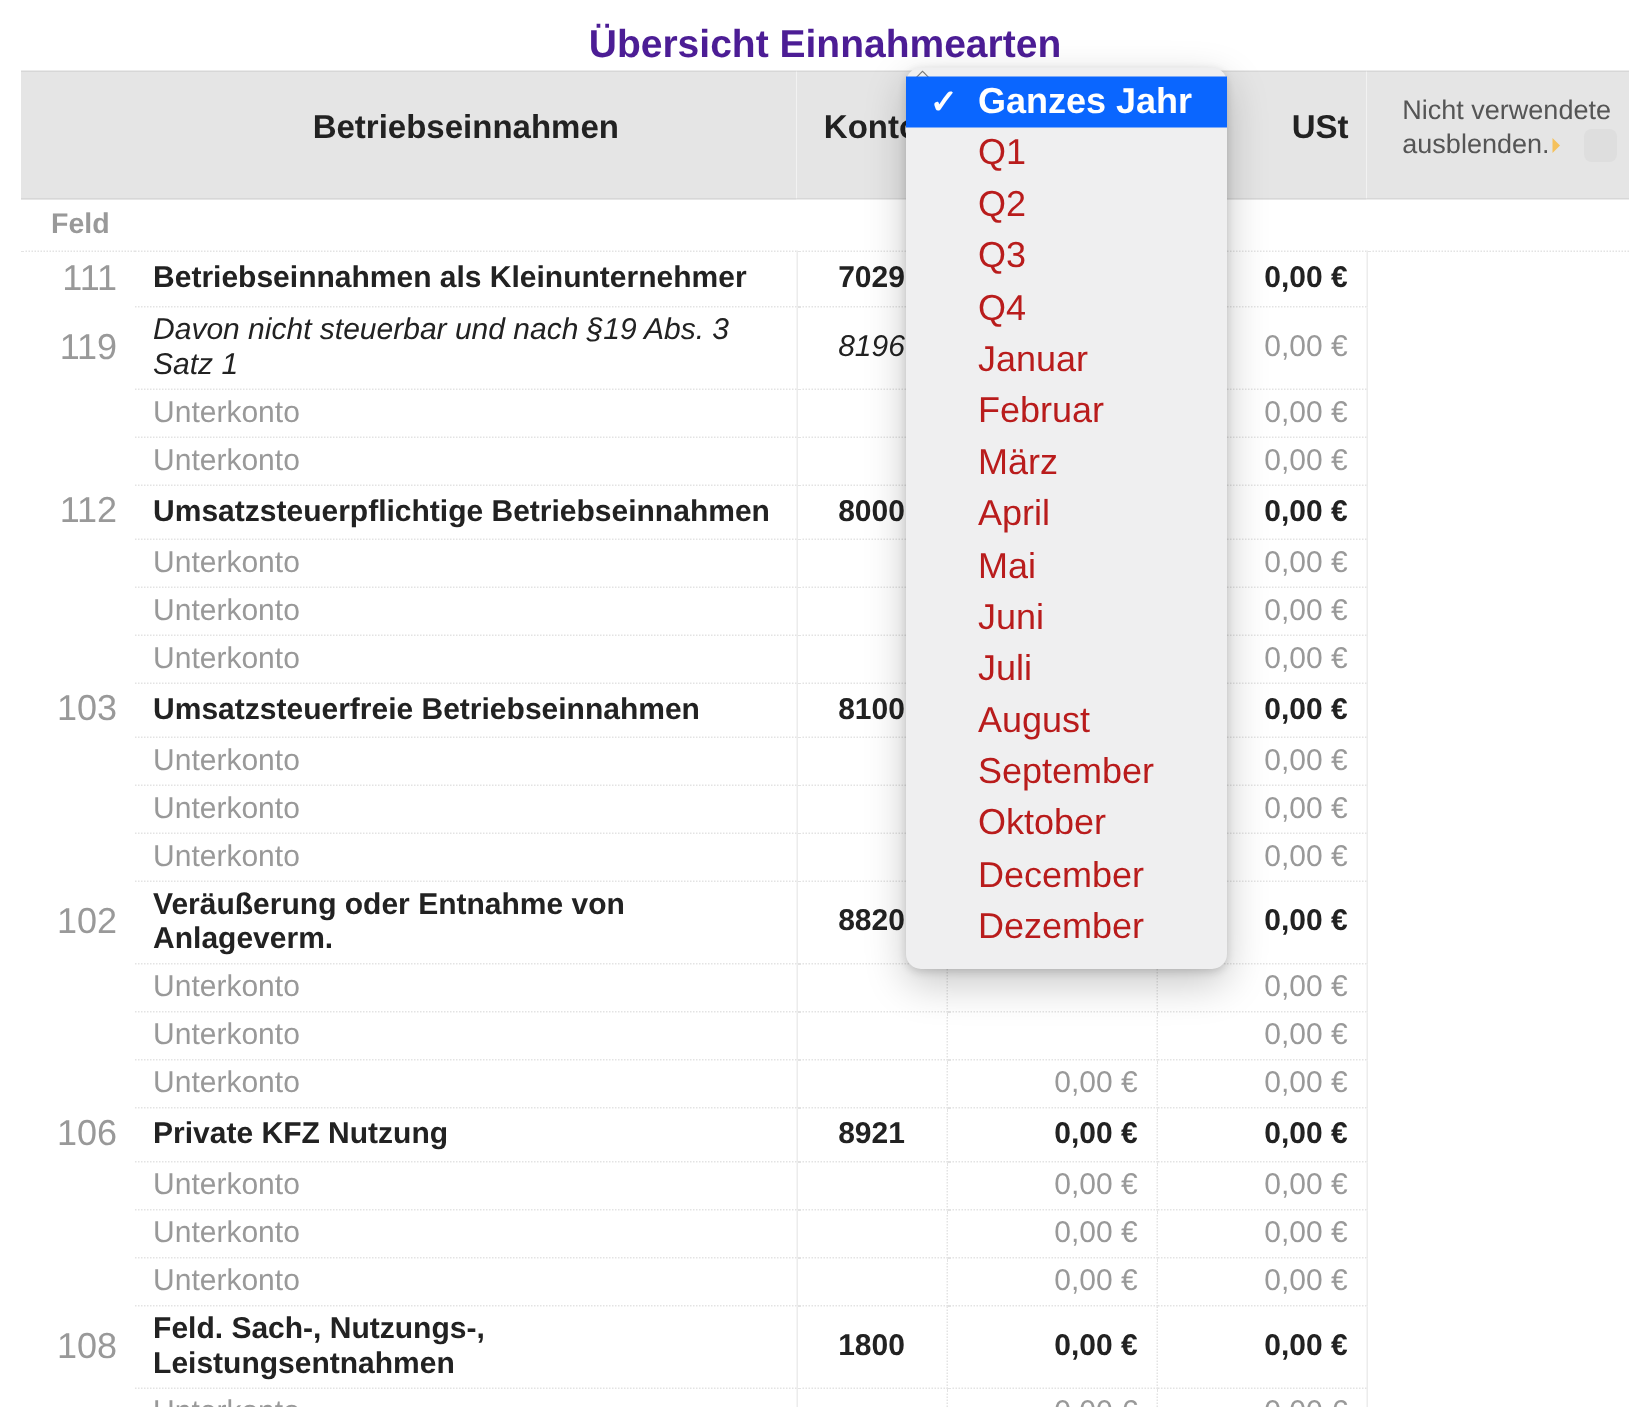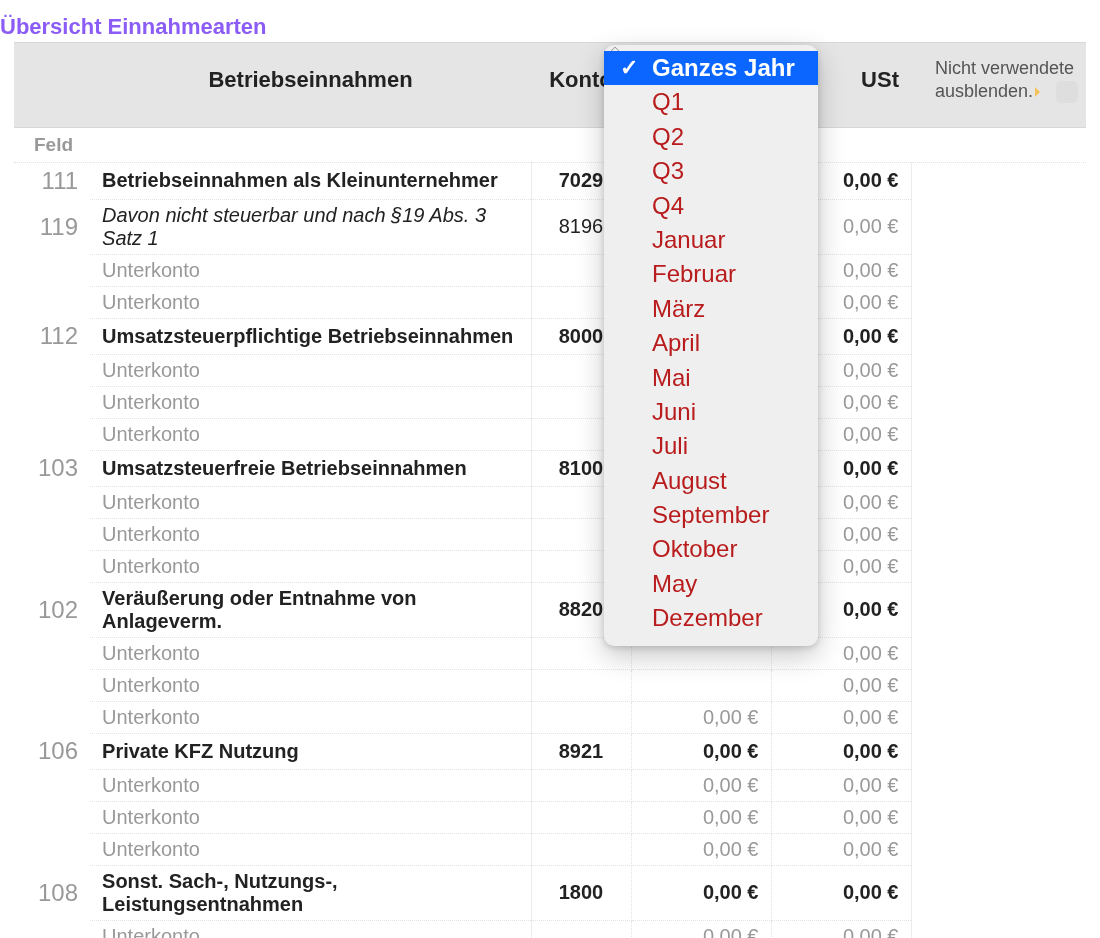--- a/index.html
+++ b/index.html
@@ -5,22 +5,23 @@
     * { box-sizing: border-box; }
     body {
       margin: 0;
       font-family: "Helvetica Neue", Helvetica, Arial, sans-serif;
       font-size: 19px;
       background: #fff;
       color: #222;
       width: 1100px;
     }
     .page-title {
-      color: #8b5cf6;
-      font-size: 22px;
+      text-align: center;
+      color: #4c1d95;
+      font-size: 26px;
       font-weight: 700;
       padding: 14px 0 2px 0;
     }
     .wrap {
       margin: 0 14px;
     }
     table {
       border-collapse: collapse;
       width: 100%;
     }
@@ -194,21 +195,21 @@
           <td class="c-feld">111</td>
           <td class="c-name">Betriebseinnahmen als Kleinunternehmer</td>
           <td class="c-konto">7029</td>
           <td class="c-amt"></td>
           <td class="c-ust">0,00 €</td>
           <td class="c-check"></td>
         </tr>
         <tr class="main">
           <td class="c-feld">119</td>
           <td class="c-name" style="font-weight: 400; color: rgb(34, 34, 34); font-style: italic;">Davon nicht steuerbar und nach §19 Abs. 3 Satz 1</td>
-          <td class="c-konto" style="font-weight: 400;">8196</td>
+          <td class="c-konto" style="font-weight: 400; font-style: italic;">8196</td>
           <td class="c-amt"></td>
           <td class="c-ust" style="font-weight: 400; color: rgb(153, 153, 153);">0,00 €</td>
           <td class="c-check"></td>
         </tr>
         <tr class="sub">
           <td class="c-feld"></td>
           <td class="c-name">Unterkonto</td>
           <td class="c-konto"></td>
           <td class="c-amt"></td>
           <td class="c-ust">0,00 €</td>
@@ -345,21 +346,21 @@
         <tr class="sub">
           <td class="c-feld"></td>
           <td class="c-name">Unterkonto</td>
           <td class="c-konto"></td>
           <td class="c-amt">0,00 €</td>
           <td class="c-ust">0,00 €</td>
           <td class="c-check"></td>
         </tr>
         <tr class="main">
           <td class="c-feld">108</td>
-          <td class="c-name">Sonst. Sach-, Nutzungs-, Leistungsentnahmen</td>
+          <td class="c-name">Feld. Sach-, Nutzungs-, Leistungsentnahmen</td>
           <td class="c-konto">1800</td>
           <td class="c-amt">0,00 €</td>
           <td class="c-ust">0,00 €</td>
           <td class="c-check"></td>
         </tr>
         <tr class="sub">
           <td class="c-feld"></td>
           <td class="c-name">Unterkonto</td>
           <td class="c-konto"></td>
           <td class="c-amt">0,00 €</td>
@@ -382,15 +383,15 @@
     <div class="dd-item">Januar</div>
     <div class="dd-item">Februar</div>
     <div class="dd-item">März</div>
     <div class="dd-item">April</div>
     <div class="dd-item">Mai</div>
     <div class="dd-item">Juni</div>
     <div class="dd-item">Juli</div>
     <div class="dd-item">August</div>
     <div class="dd-item">September</div>
     <div class="dd-item">Oktober</div>
-    <div class="dd-item">May</div>
+    <div class="dd-item">December</div>
     <div class="dd-item">Dezember</div>
   </div>
 
 </body></html>

